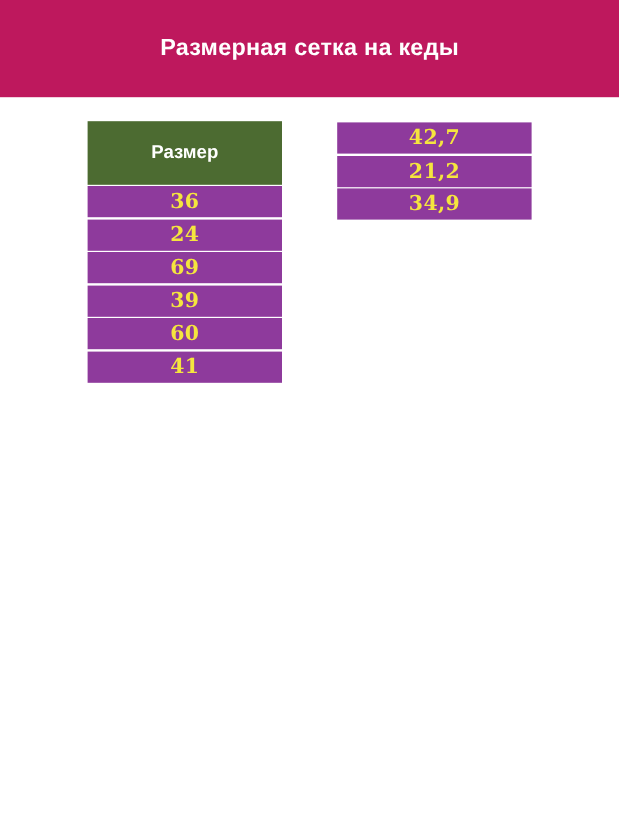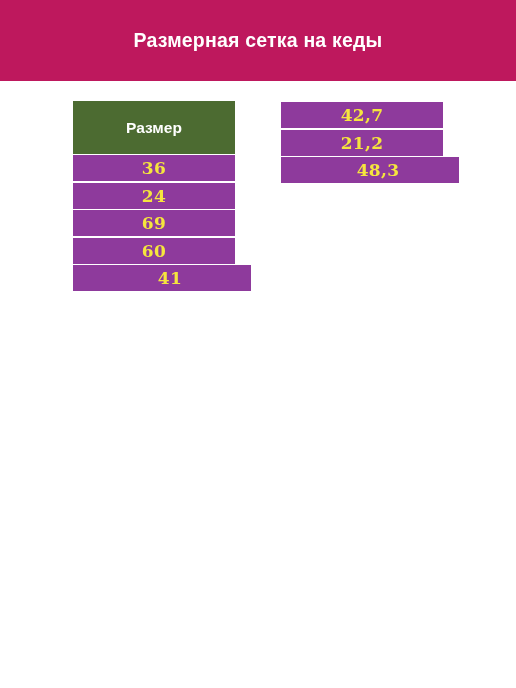--- a/index.html
+++ b/index.html
@@ -85,44 +85,44 @@
     font-family: "DejaVu Serif", "Liberation Serif", serif;
     font-weight: bold;
     font-size: 17px;
     line-height: 26px;
     text-align: center;
     margin-bottom: 1.5px;
     letter-spacing: 0.3px;
   }
   .cell:last-child {
     margin-bottom: 0;
-    padding-left: 16px;
   }
 </style>
 </head>
 <body>
 
 <div class="banner">
   <div class="banner-title">Размерная сетка на кеды</div>
 </div>
 
 <div class="table-wrap">
 
   <div class="col">
     <div class="col-header">Размер</div>
     <div class="rows">
       <div class="cell">36</div>
       <div class="cell">24</div>
       <div class="cell">69</div>
+      <div class="cell">39</div>
       <div class="cell">60</div>
       <div class="cell">41</div>
     </div>
   </div>
 
   <div class="col">
     <div class="rows">
       <div class="cell">42,7</div>
       <div class="cell">21,2</div>
-      <div class="cell">48,3</div>
+      <div class="cell">34,9</div>
     </div>
   </div>
 
 </div>
 
 </body></html>

